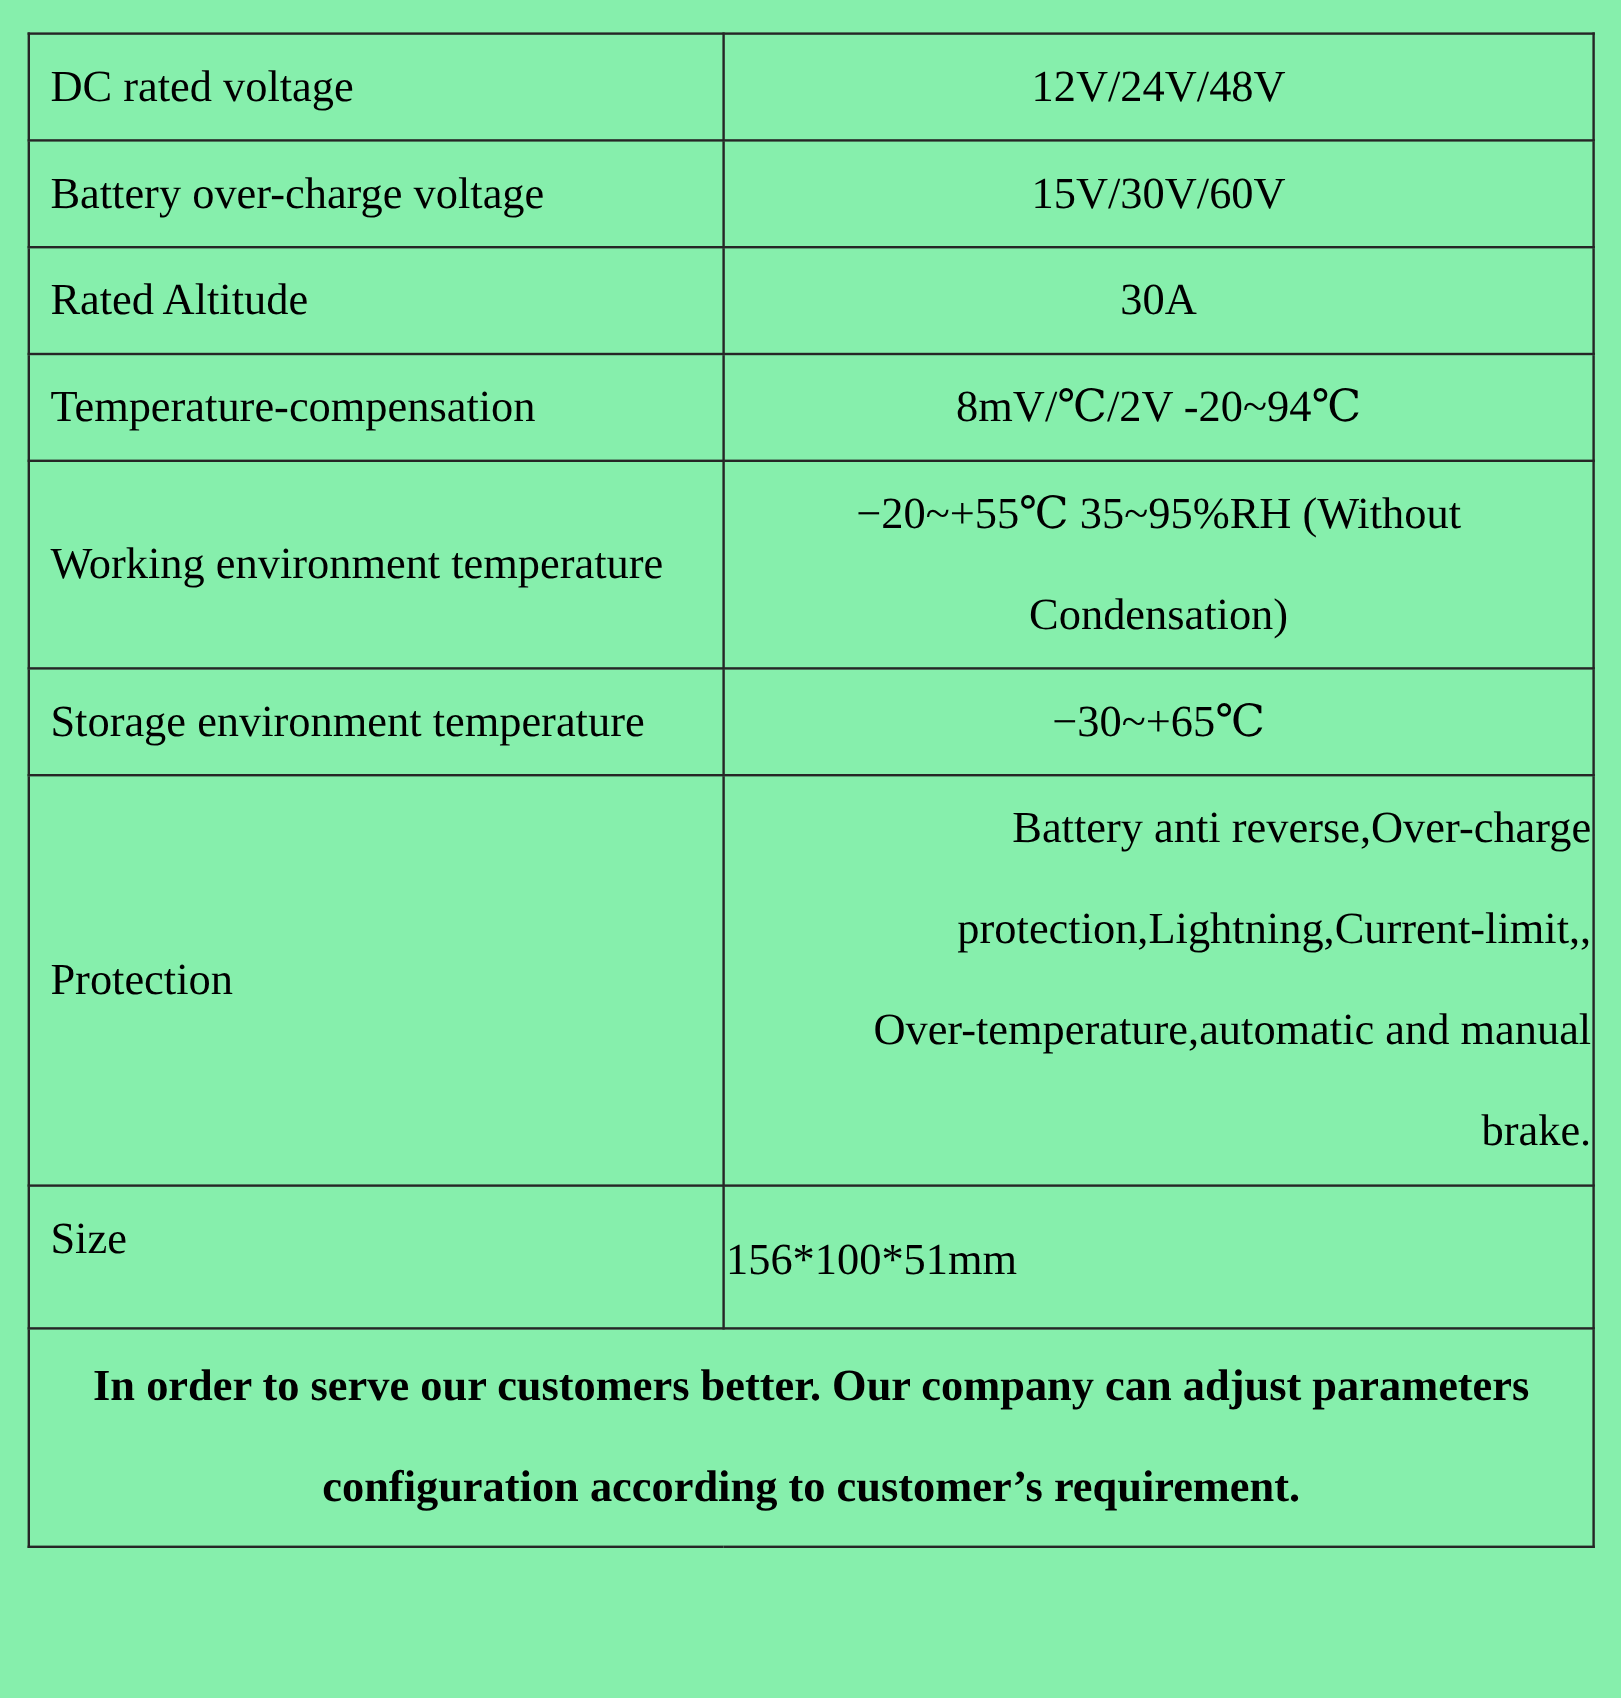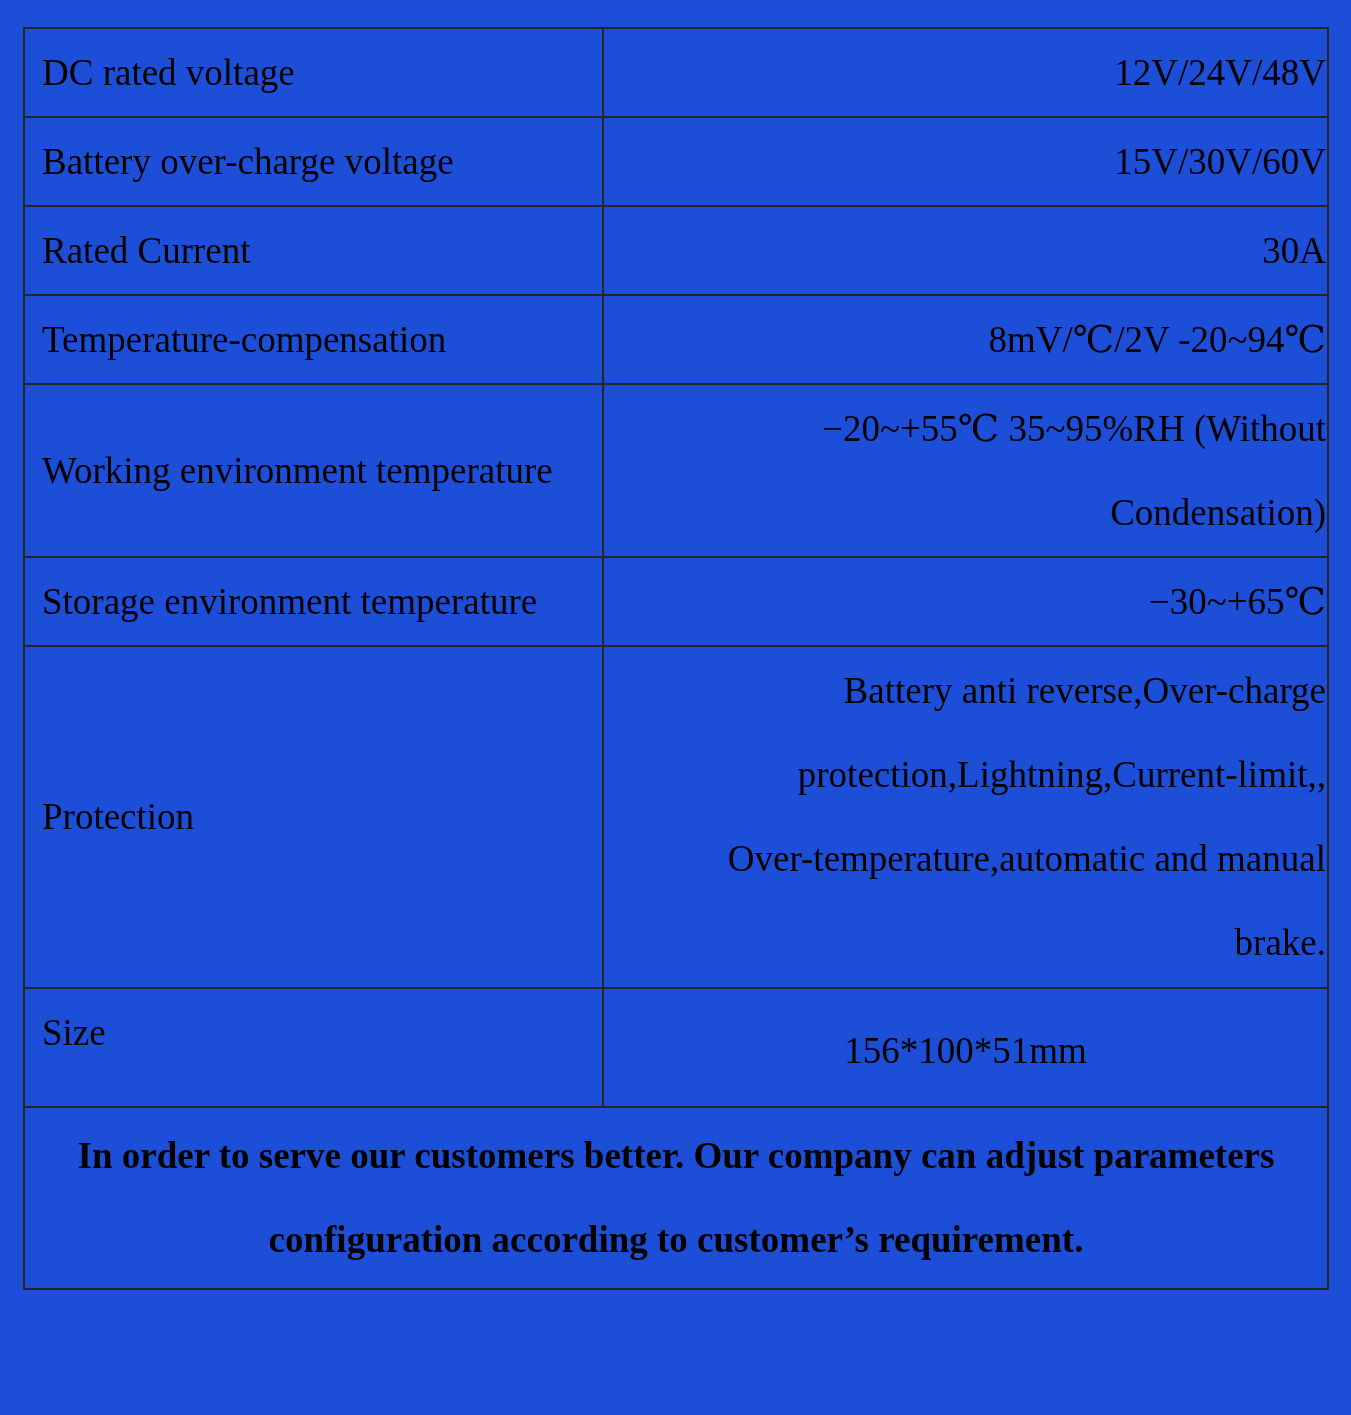--- a/index.html
+++ b/index.html
@@ -6,21 +6,21 @@
     margin: 0;
     padding: 0;
     background: #ffffff;
     color: #000000;
     font-family: "Liberation Serif", "DejaVu Serif", serif;
   }
   .page {
     position: relative;
     width: 1351px;
     height: 1415px;
-    background: #1d4ed8;
+    background: #86efac;
     overflow: hidden;
   }
   table.spec-table {
     position: absolute;
     left: 23px;
     top: 27px;
     width: 1306px;
     border-collapse: collapse;
     table-layout: fixed;
   }
@@ -29,21 +29,21 @@
     font-size: 37px;
     line-height: 84px;
     vertical-align: middle;
     overflow: hidden;
   }
   td.label-cell {
     text-align: left;
     padding-left: 17px;
   }
   td.value-cell {
-    text-align: right;
+    text-align: center;
     white-space: pre-line;
   }
   td.value-left {
     text-align: right;
     padding-left: 17px;
     white-space: pre-line;
   }
   tr.row-single td { height: 85px; }
   tr.row-double td { height: 169px; }
   tr.row-quad td { height: 338px; }
@@ -51,21 +51,21 @@
   td.size-label {
     vertical-align: bottom;
     line-height: 46px;
     padding-bottom: 30px;
     height: 86px;
   }
   td.size-value {
     vertical-align: top;
     line-height: 46px;
     padding-top: 8px;
-    text-align: center;
+    text-align: left;
   }
   td.footer-cell {
     height: 178px;
     text-align: center;
     font-weight: bold;
     font-size: 36px;
     line-height: 84px;
     white-space: pre-line;
     vertical-align: middle;
   }
@@ -82,21 +82,21 @@
     <tbody>
       <tr class="row-single">
         <td class="label-cell">DC rated voltage</td>
         <td class="value-cell">12V/24V/48V</td>
       </tr>
       <tr class="row-single">
         <td class="label-cell">Battery over-charge voltage</td>
         <td class="value-cell">15V/30V/60V</td>
       </tr>
       <tr class="row-single">
-        <td class="label-cell">Rated Current</td>
+        <td class="label-cell">Rated Altitude</td>
         <td class="value-cell">30A</td>
       </tr>
       <tr class="row-single">
         <td class="label-cell">Temperature-compensation</td>
         <td class="value-cell">8mV/℃/2V -20~94℃</td>
       </tr>
       <tr class="row-double">
         <td class="label-cell valign-top">Working environment temperature</td>
         <td class="value-cell">−20~+55℃ 35~95%RH (Without
 Condensation)</td>

